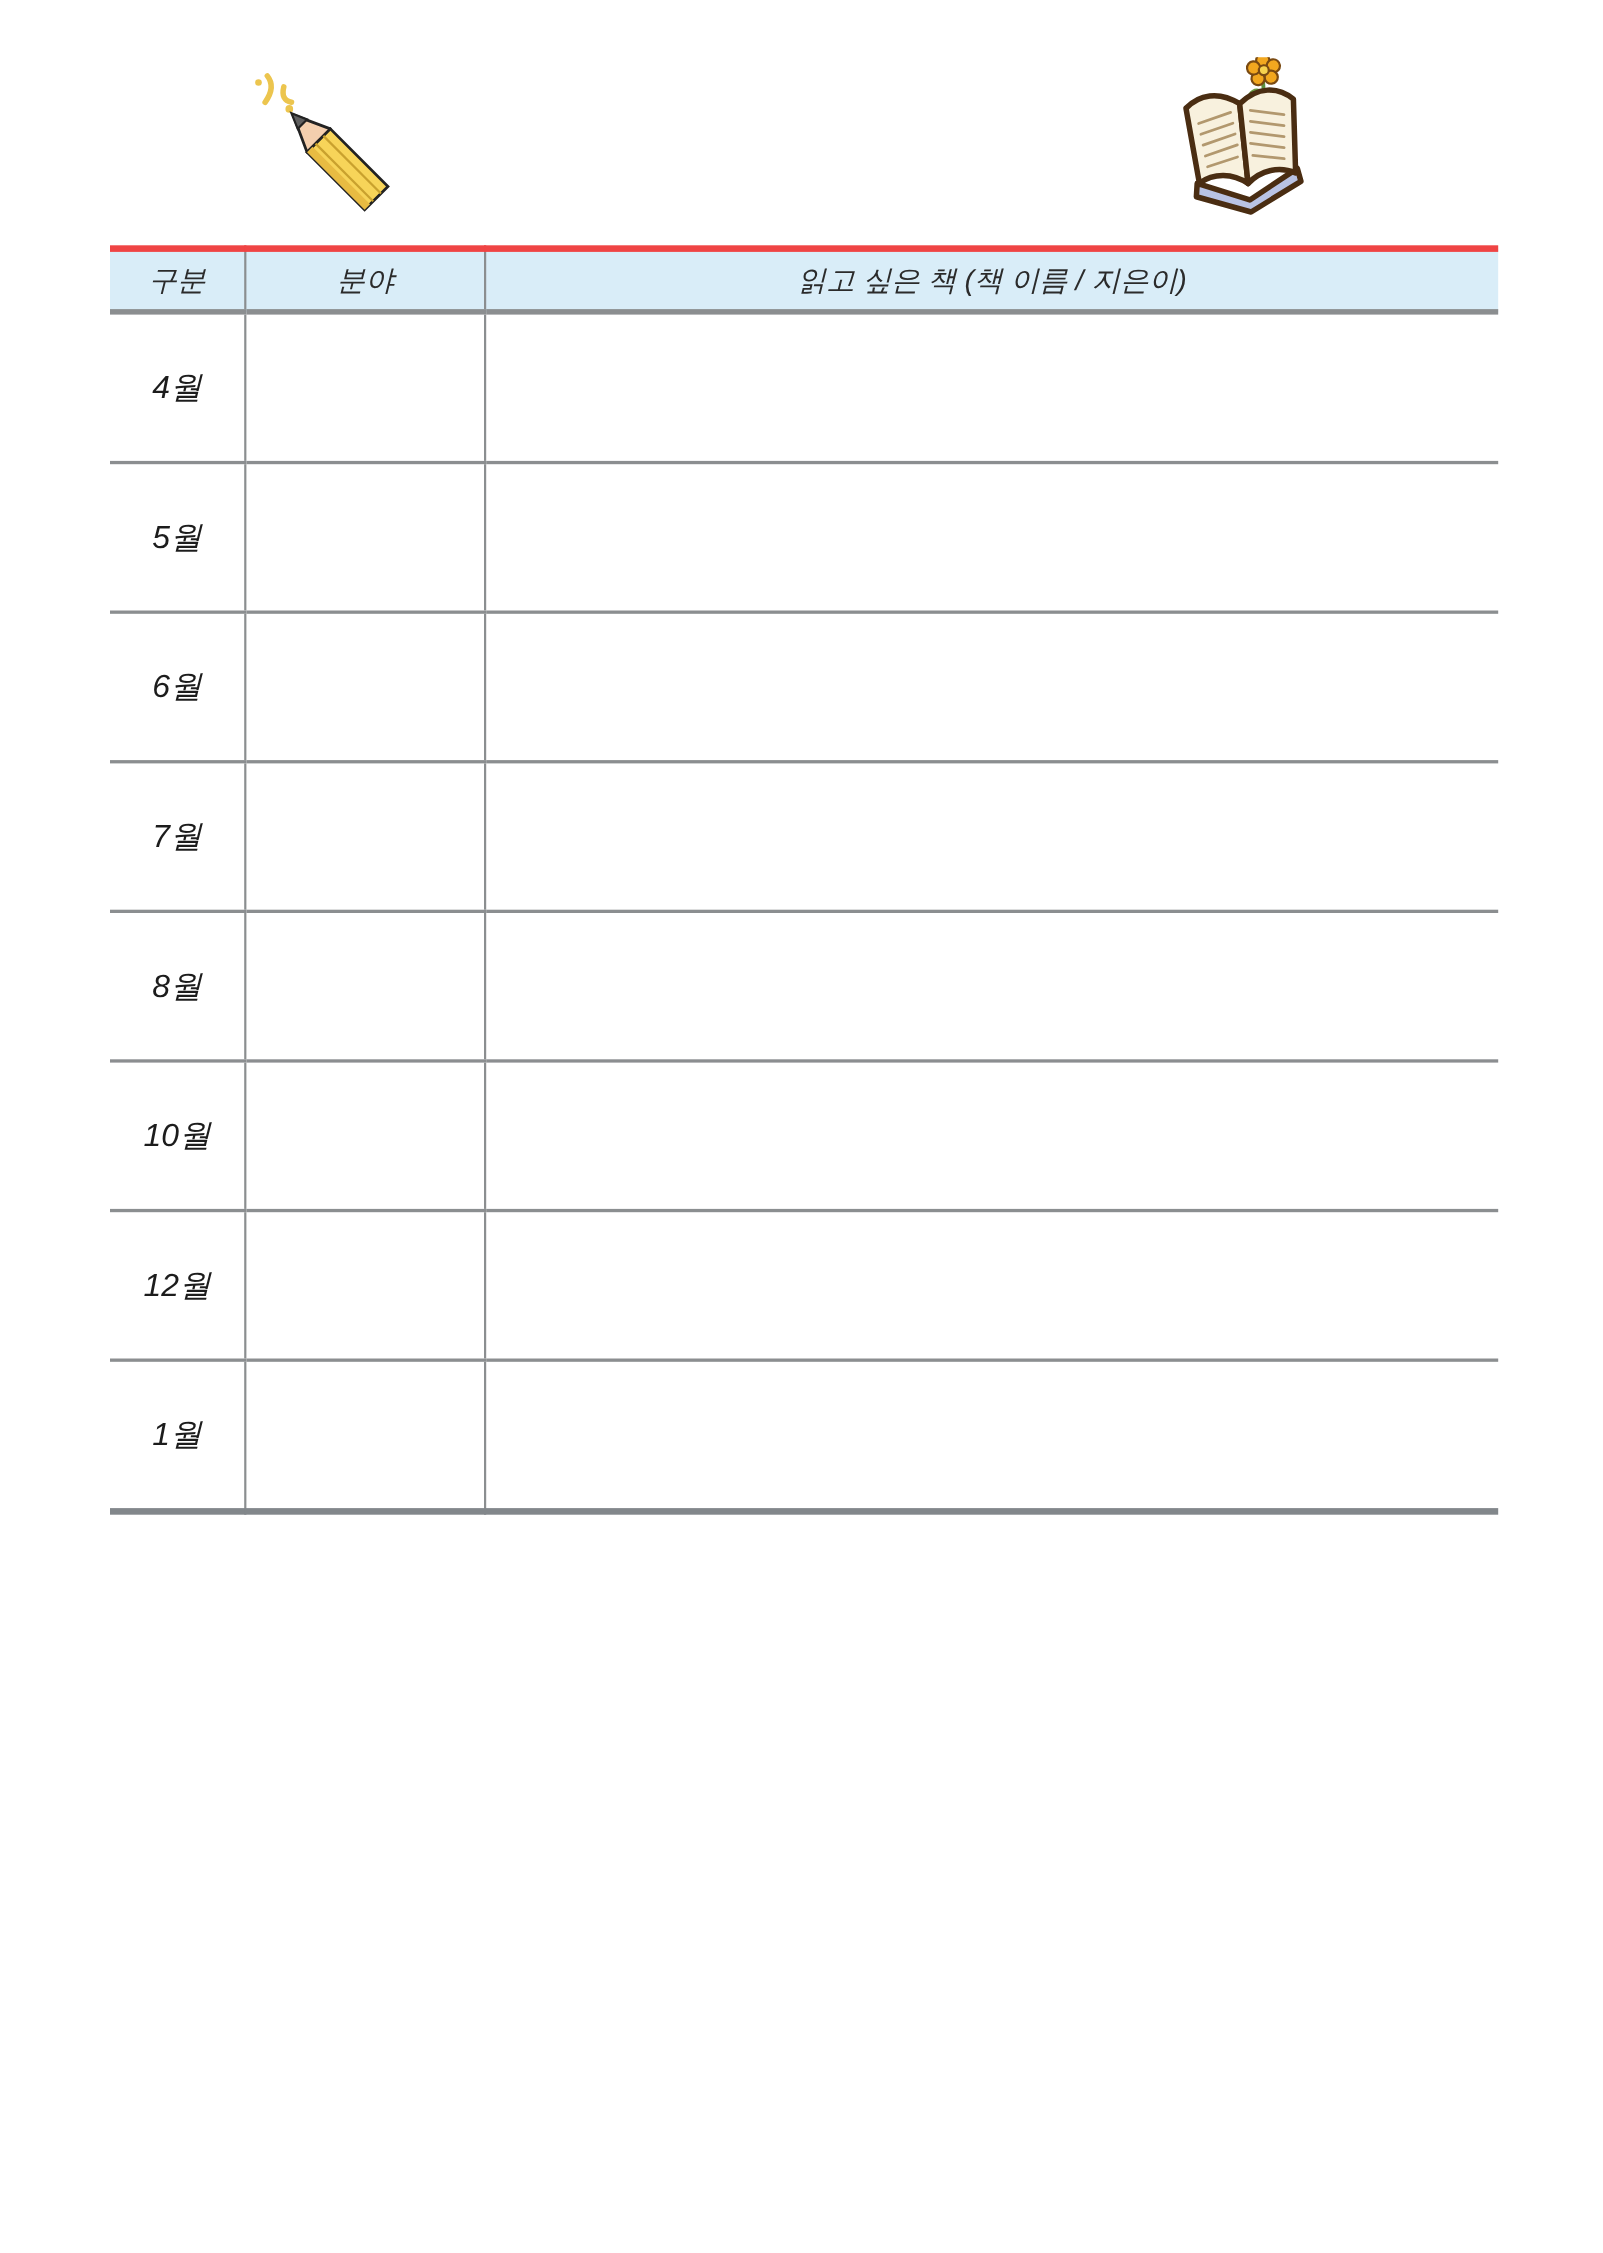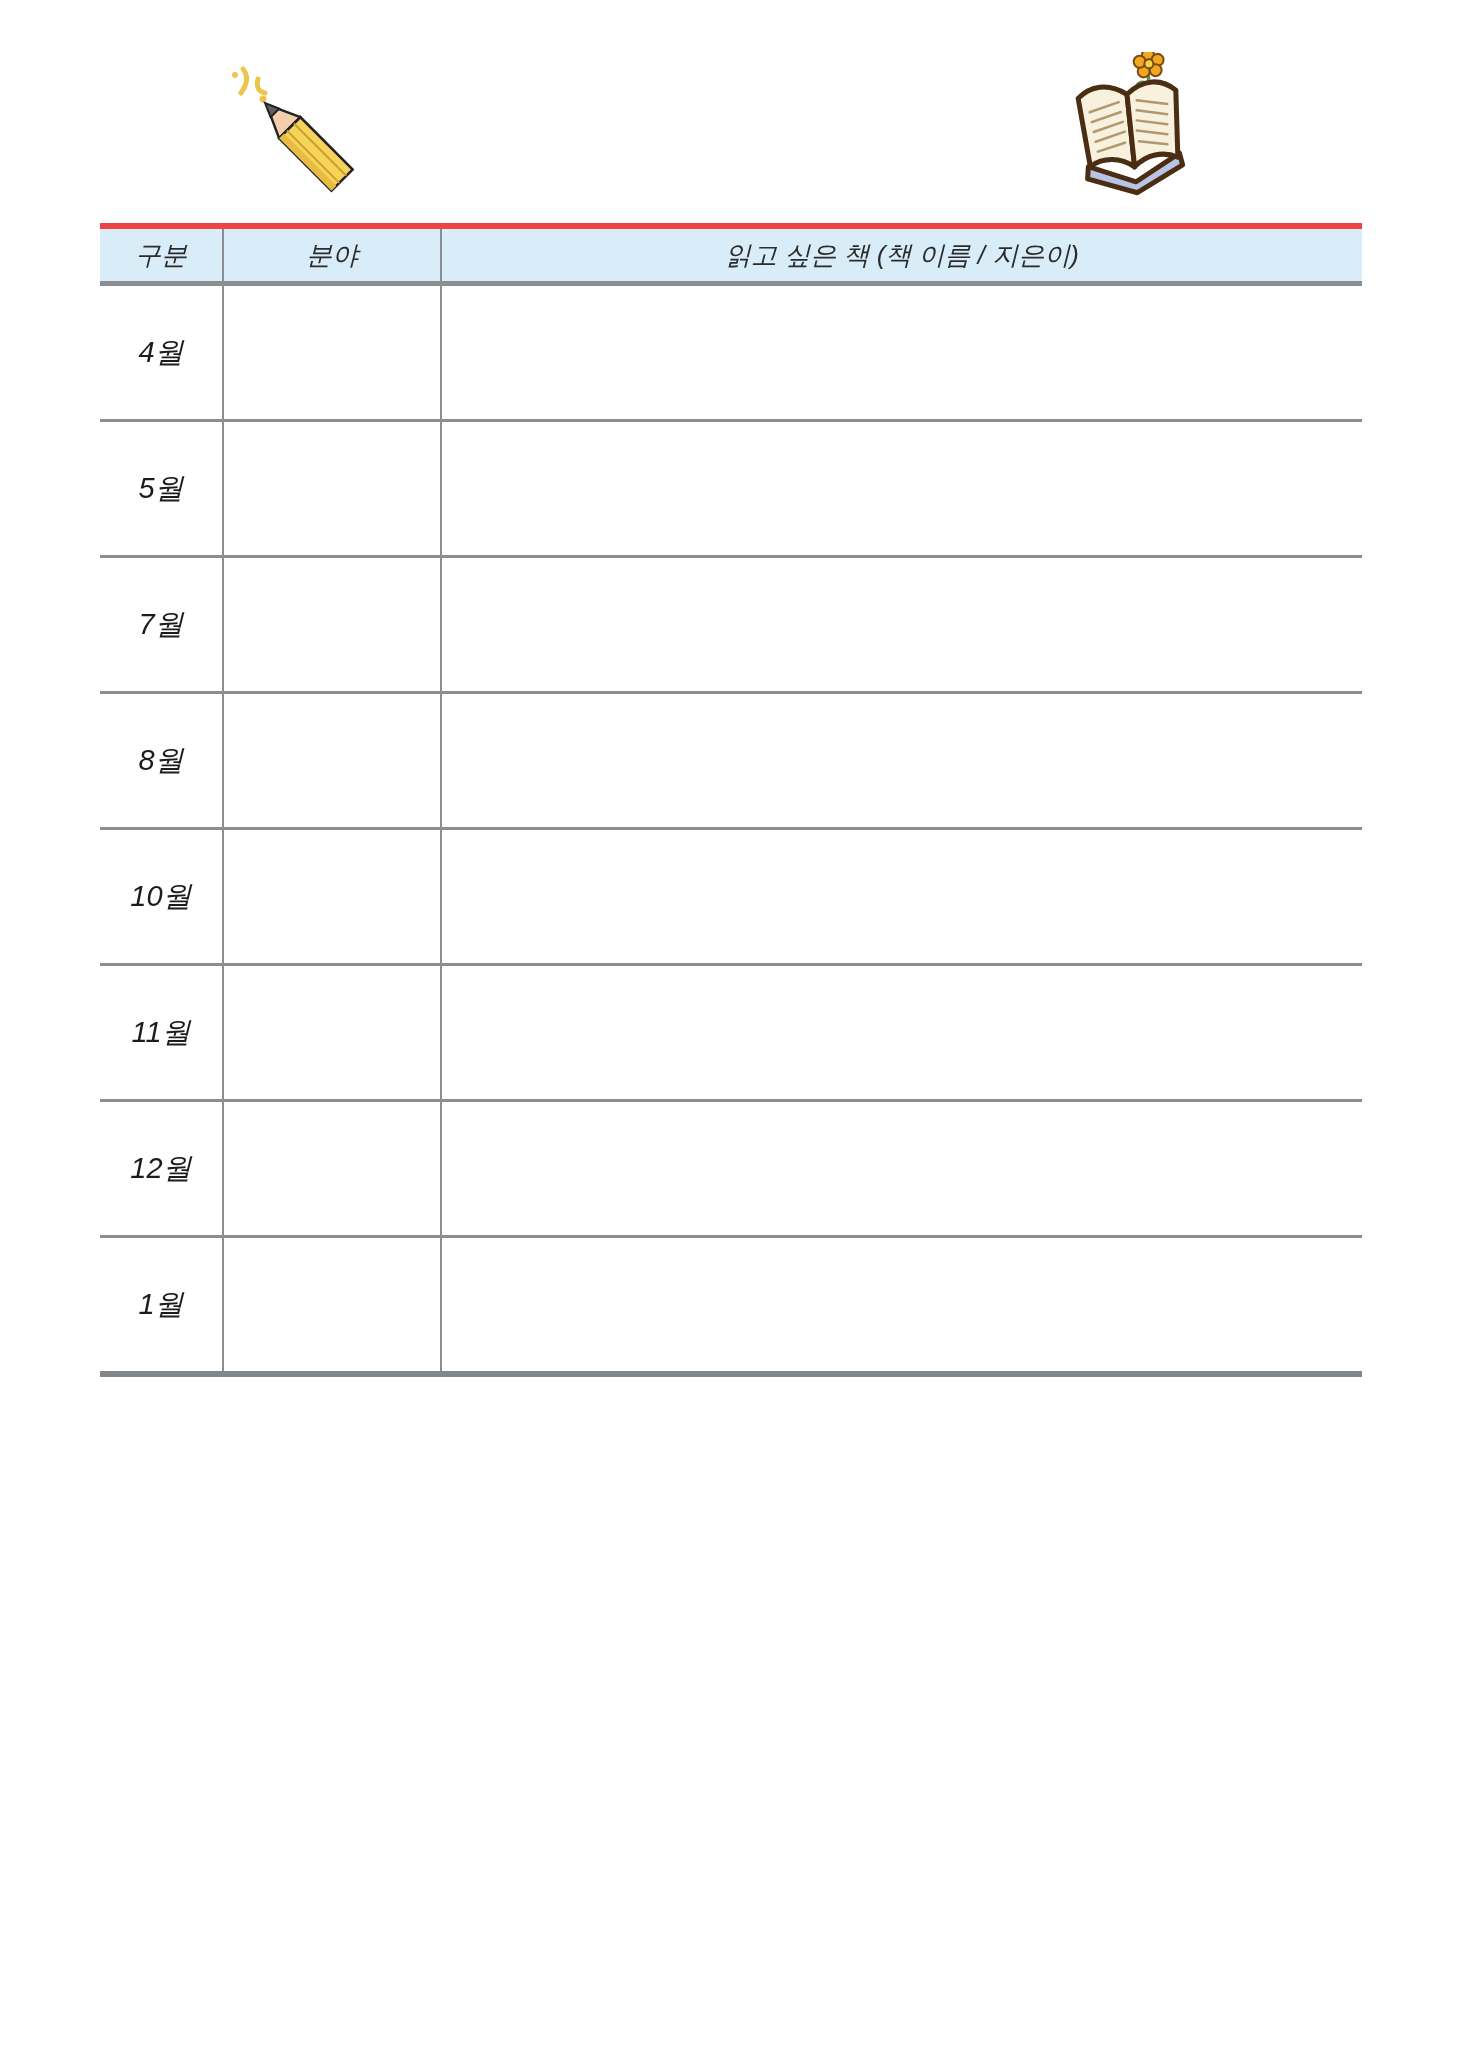--- a/index.html
+++ b/index.html
@@ -124,36 +124,36 @@
         <td class="month-cell">4월</td>
         <td class="field-cell"></td>
         <td class="book-cell"></td>
       </tr>
       <tr>
         <td class="month-cell">5월</td>
         <td class="field-cell"></td>
         <td class="book-cell"></td>
       </tr>
       <tr>
+        <td class="month-cell">6월</td>
+        <td class="field-cell"></td>
+        <td class="book-cell"></td>
+      </tr>
+      <tr>
         <td class="month-cell">7월</td>
         <td class="field-cell"></td>
         <td class="book-cell"></td>
       </tr>
       <tr>
         <td class="month-cell">8월</td>
         <td class="field-cell"></td>
         <td class="book-cell"></td>
       </tr>
       <tr>
         <td class="month-cell">10월</td>
-        <td class="field-cell"></td>
-        <td class="book-cell"></td>
-      </tr>
-      <tr>
-        <td class="month-cell">11월</td>
         <td class="field-cell"></td>
         <td class="book-cell"></td>
       </tr>
       <tr>
         <td class="month-cell">12월</td>
         <td class="field-cell"></td>
         <td class="book-cell"></td>
       </tr>
       <tr>
         <td class="month-cell">1월</td>

